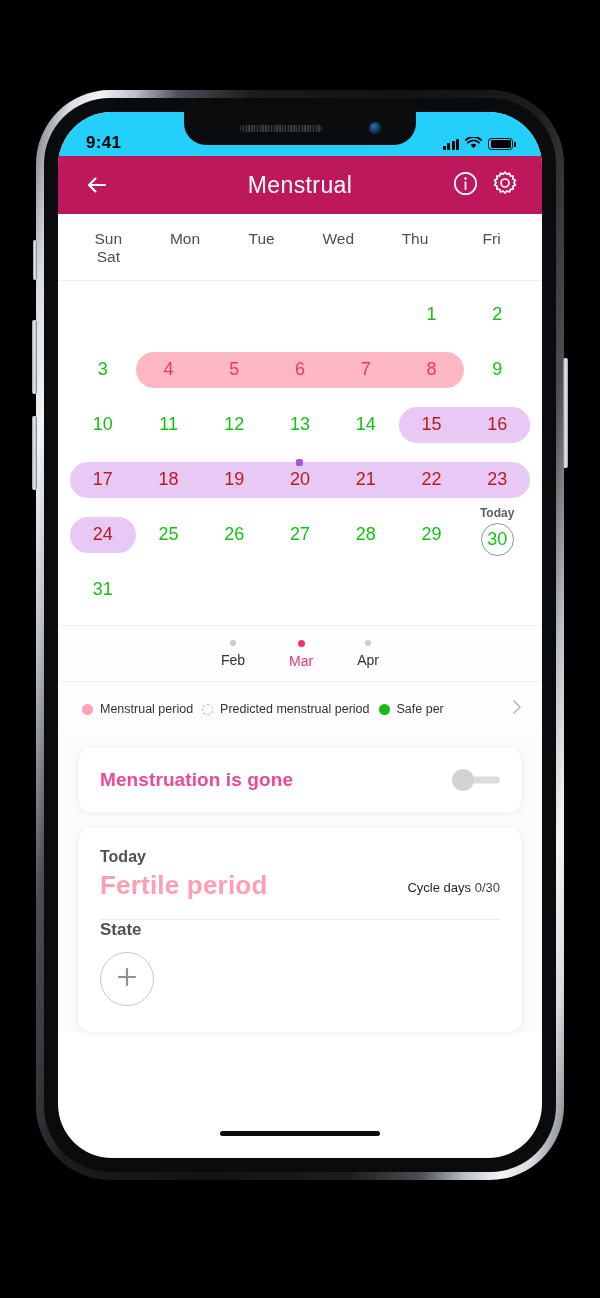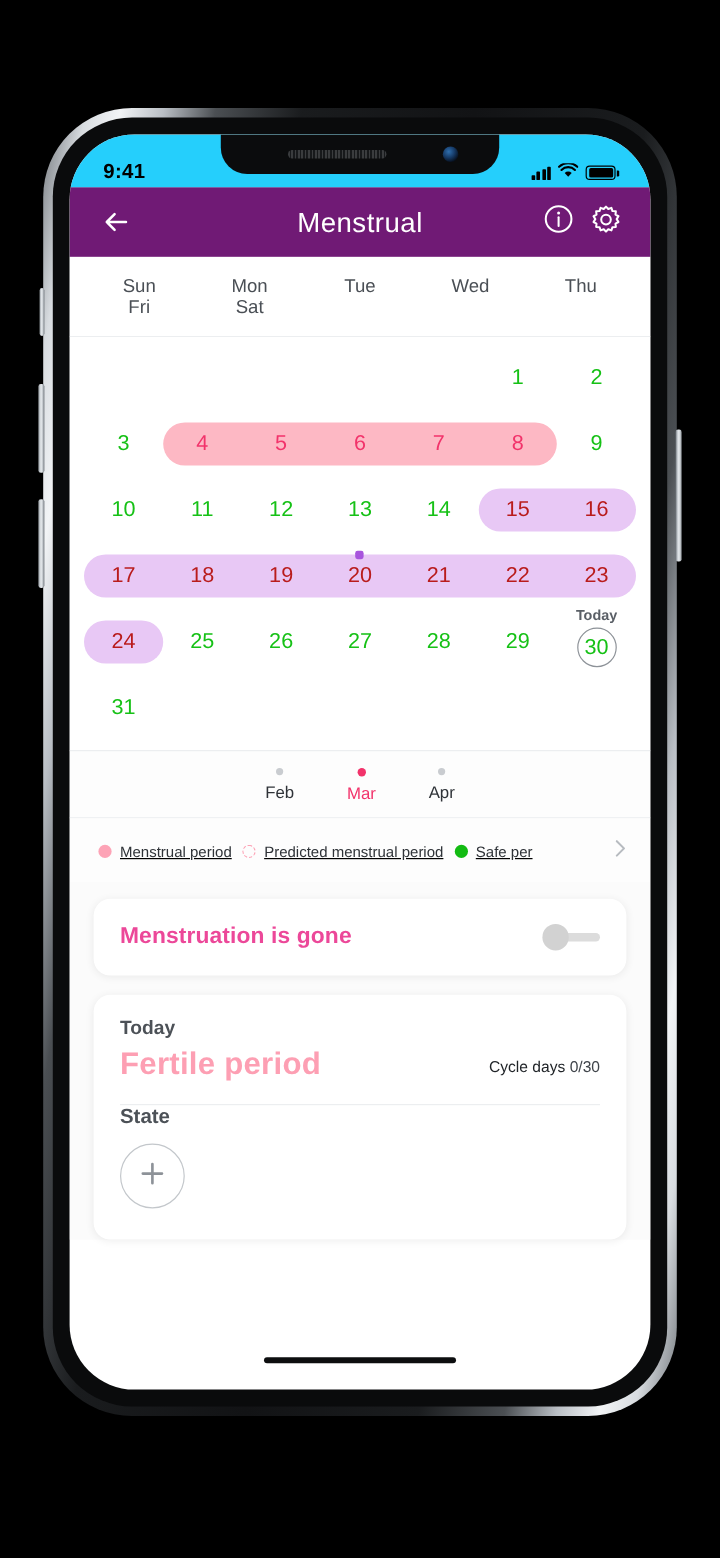--- a/index.html
+++ b/index.html
@@ -75,34 +75,34 @@
   .sig-bars i:nth-child(1){ height: 4px; }
   .sig-bars i:nth-child(2){ height: 6.5px; }
   .sig-bars i:nth-child(3){ height: 9px; }
   .sig-bars i:nth-child(4){ height: 11px; }
   .battery { width: 25px; height: 12px; border: 1.4px solid #000; border-radius: 3.4px; padding: 1.4px; }
   .battery > span { display: block; width: 100%; height: 100%; background: #000; border-radius: 1.4px; }
   .battery-cap { width: 1.6px; height: 5px; background: #000; border-radius: 0 1px 1px 0; margin-left: 1px; }
 
   
   #app-bar {
-    height: 58px; background: #701a75;
+    height: 58px; background: #be185d;
     display: flex; align-items: center; padding: 0 24px;
     position: relative;
   }
   #back-arrow { width: 30px; height: 30px; cursor: pointer; flex: 0 0 auto; }
   #app-title {
     position: absolute; left: 0; right: 0; text-align: center;
     font-size: 23px; color: #fff; letter-spacing: .4px; pointer-events: none;
   }
   #app-bar-actions { margin-left: auto; display: flex; align-items: center; gap: 14px; z-index: 2; }
 
   
   #weekday-row {
-    display: grid; grid-template-columns: repeat(5,1fr);
+    display: grid; grid-template-columns: repeat(6,1fr);
     padding: 16px 12px 14px;
     border-bottom: 1px solid #eceef0;
     background: #fff;
   }
   .weekday { text-align: center; font-size: 15.5px; color: #4a4f55; }
 
   
   #calendar {
     position: relative;
     padding: 6px 12px 8px;
@@ -163,21 +163,21 @@
   .month-item.active .month-name { color: #f2336b; }
 
   
   #legend {
     display: flex; align-items: center; gap: 9px;
     padding: 16px 18px 14px 24px;
     background: #fdfdfd;
     overflow: hidden;
     white-space: nowrap;
   }
-  .legend-item { display: flex; align-items: center; gap: 7px; flex: 0 0 auto; text-decoration: underline; }
+  .legend-item { display: flex; align-items: center; gap: 7px; flex: 0 0 auto; }
   .legend-label { font-size: 12.5px; color: #2f3338; }
   .dot-solid-pink  { width: 11px; height: 11px; border-radius: 50%; background: #fda3b6; flex:0 0 auto; }
   .dot-dashed-pink { width: 11px; height: 11px; border-radius: 50%; border: 1.6px dashed #fda3b6; flex:0 0 auto; }
   .dot-solid-green { width: 11px; height: 11px; border-radius: 50%; background: #13bb13; flex:0 0 auto; }
   #legend-chevron { margin-left: auto; flex: 0 0 auto; }
 
   
   #content { background: #fbfbfb; padding: 14px 20px 0; }
   .card {
     background: #fff; border-radius: 14px;

